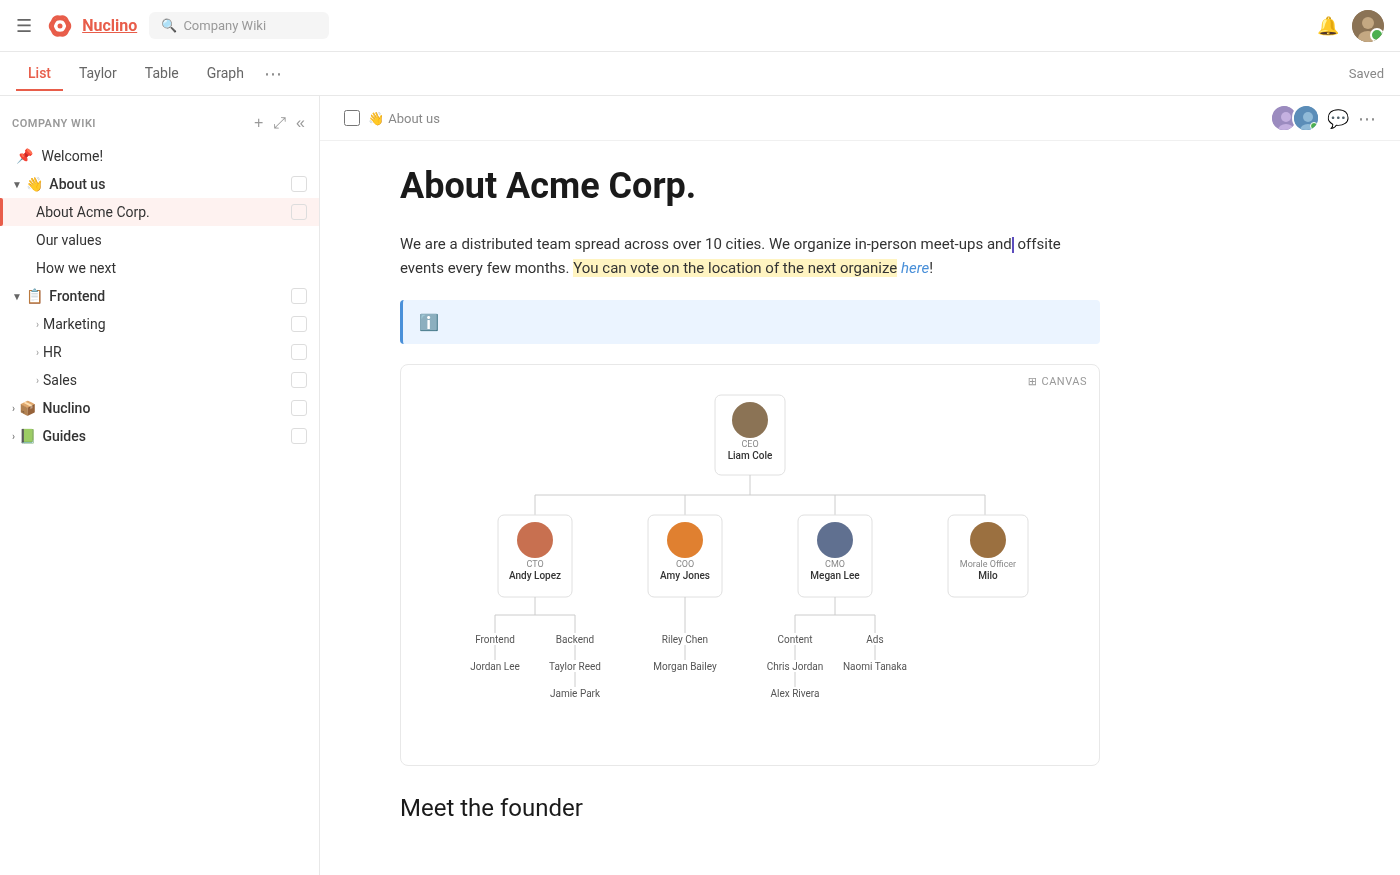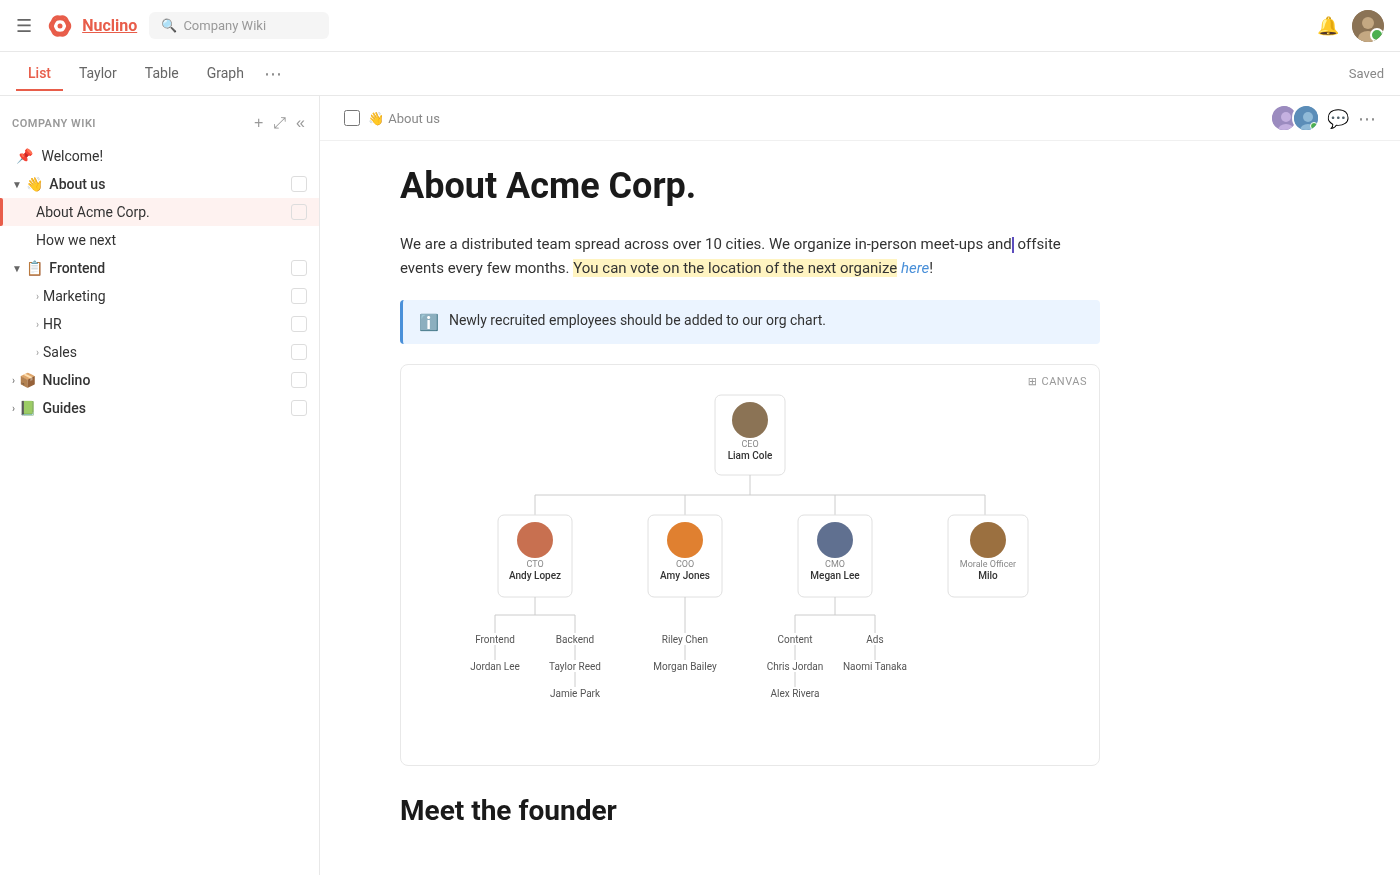--- a/index.html
+++ b/index.html
@@ -135,21 +135,21 @@
     }
     .canvas-body {
       padding: 20px 0 20px;
       min-height: 380px;
       display: flex;
       flex-direction: column;
       align-items: center;
       text-align: right;
     }
 
-    .meet-founder { font-size: 28px; font-weight: 700; color: #1a1a1a; margin-top: 19px; }
+    .meet-founder { font-size: 24px; font-weight: 400; color: #1a1a1a; margin-top: 19px; }
 
     
     .content-area::-webkit-scrollbar { width: 6px; }
     .content-area::-webkit-scrollbar-track { background: transparent; }
     .content-area::-webkit-scrollbar-thumb { background: #ddd; border-radius: 3px; }
 
     .text-cursor { display: inline-block; width: 2px; height: 16px; background: #5c4dbd; vertical-align: text-bottom; }
     .highlight-yellow { background: rgba(255, 220, 50, 0.3); }
   </style>
 </head>
@@ -213,20 +213,23 @@
       <span class="emoji">👋</span>
       <span class="group-label">About us</span>
       <div class="checkbox"></div>
     </div>
 
     <div class="sidebar-item sidebar-child active">
       <span class="item-label">About Acme Corp.</span>
       <div class="checkbox"></div>
     </div>
 
+    <div class="sidebar-item sidebar-child">
+      <span class="item-label">Our values</span>
+    </div>
 
     <div class="sidebar-item sidebar-child">
       <span class="item-label">How we next</span>
     </div>
 
     <div class="sidebar-group">
       <span class="chevron">▼</span>
       <span class="emoji">📋</span>
       <span class="group-label">Frontend</span>
       <div class="checkbox"></div>
@@ -300,21 +303,20 @@
       <h1 class="doc-title">About Acme Corp.</h1>
 
       <p class="doc-body">
         <span>We are a distributed team spread across over 10 cities. We organize in-person meet-ups and</span><span class="text-cursor"></span>
         <span> offsite events every few months. </span><span class="highlight-yellow">You can vote on the location of the next organize</span>
         <a href="#">here</a>!
       </p>
 
       <div class="info-box">
         <span class="info-icon">ℹ️</span>
-        <span>Newly recruited employees should be added to our org chart.</span>
       </div>
 
       <div class="canvas-embed">
         <span class="canvas-label">
           <span>⊞</span>
           <span>CANVAS</span>
         </span>
         <div class="canvas-body">
 
           <svg width="660" height="360" viewBox="0 0 660 360">

